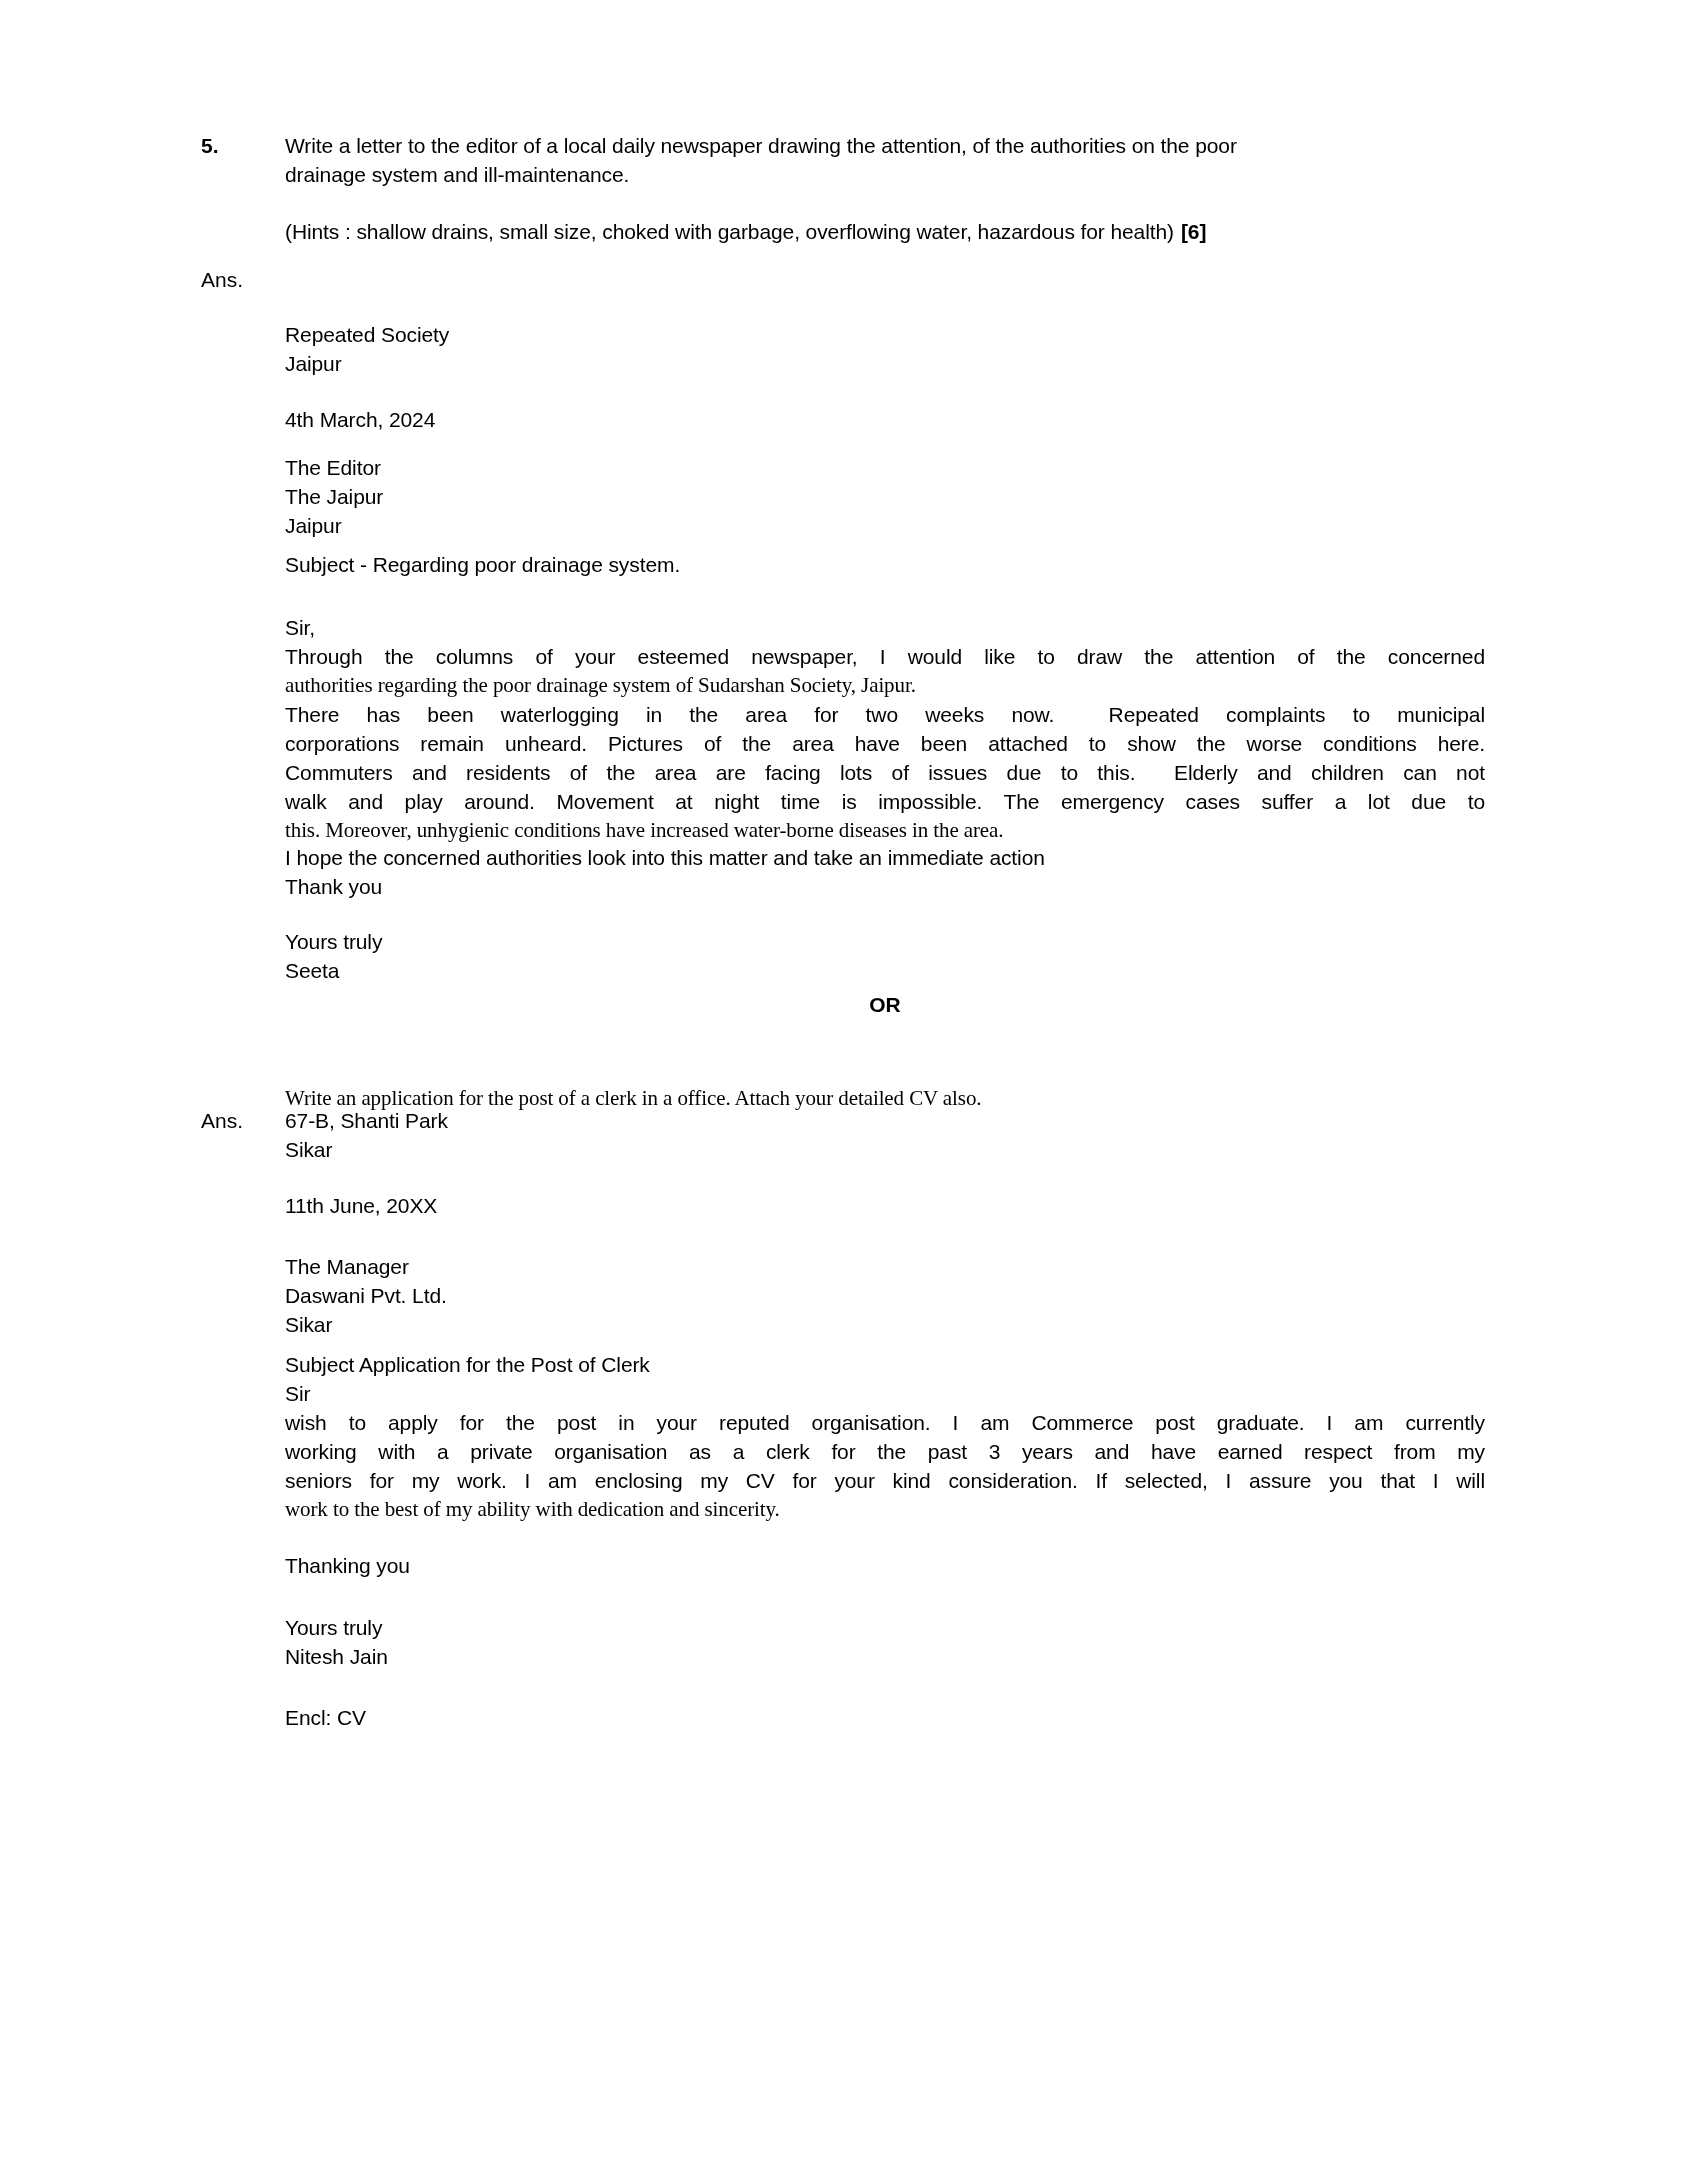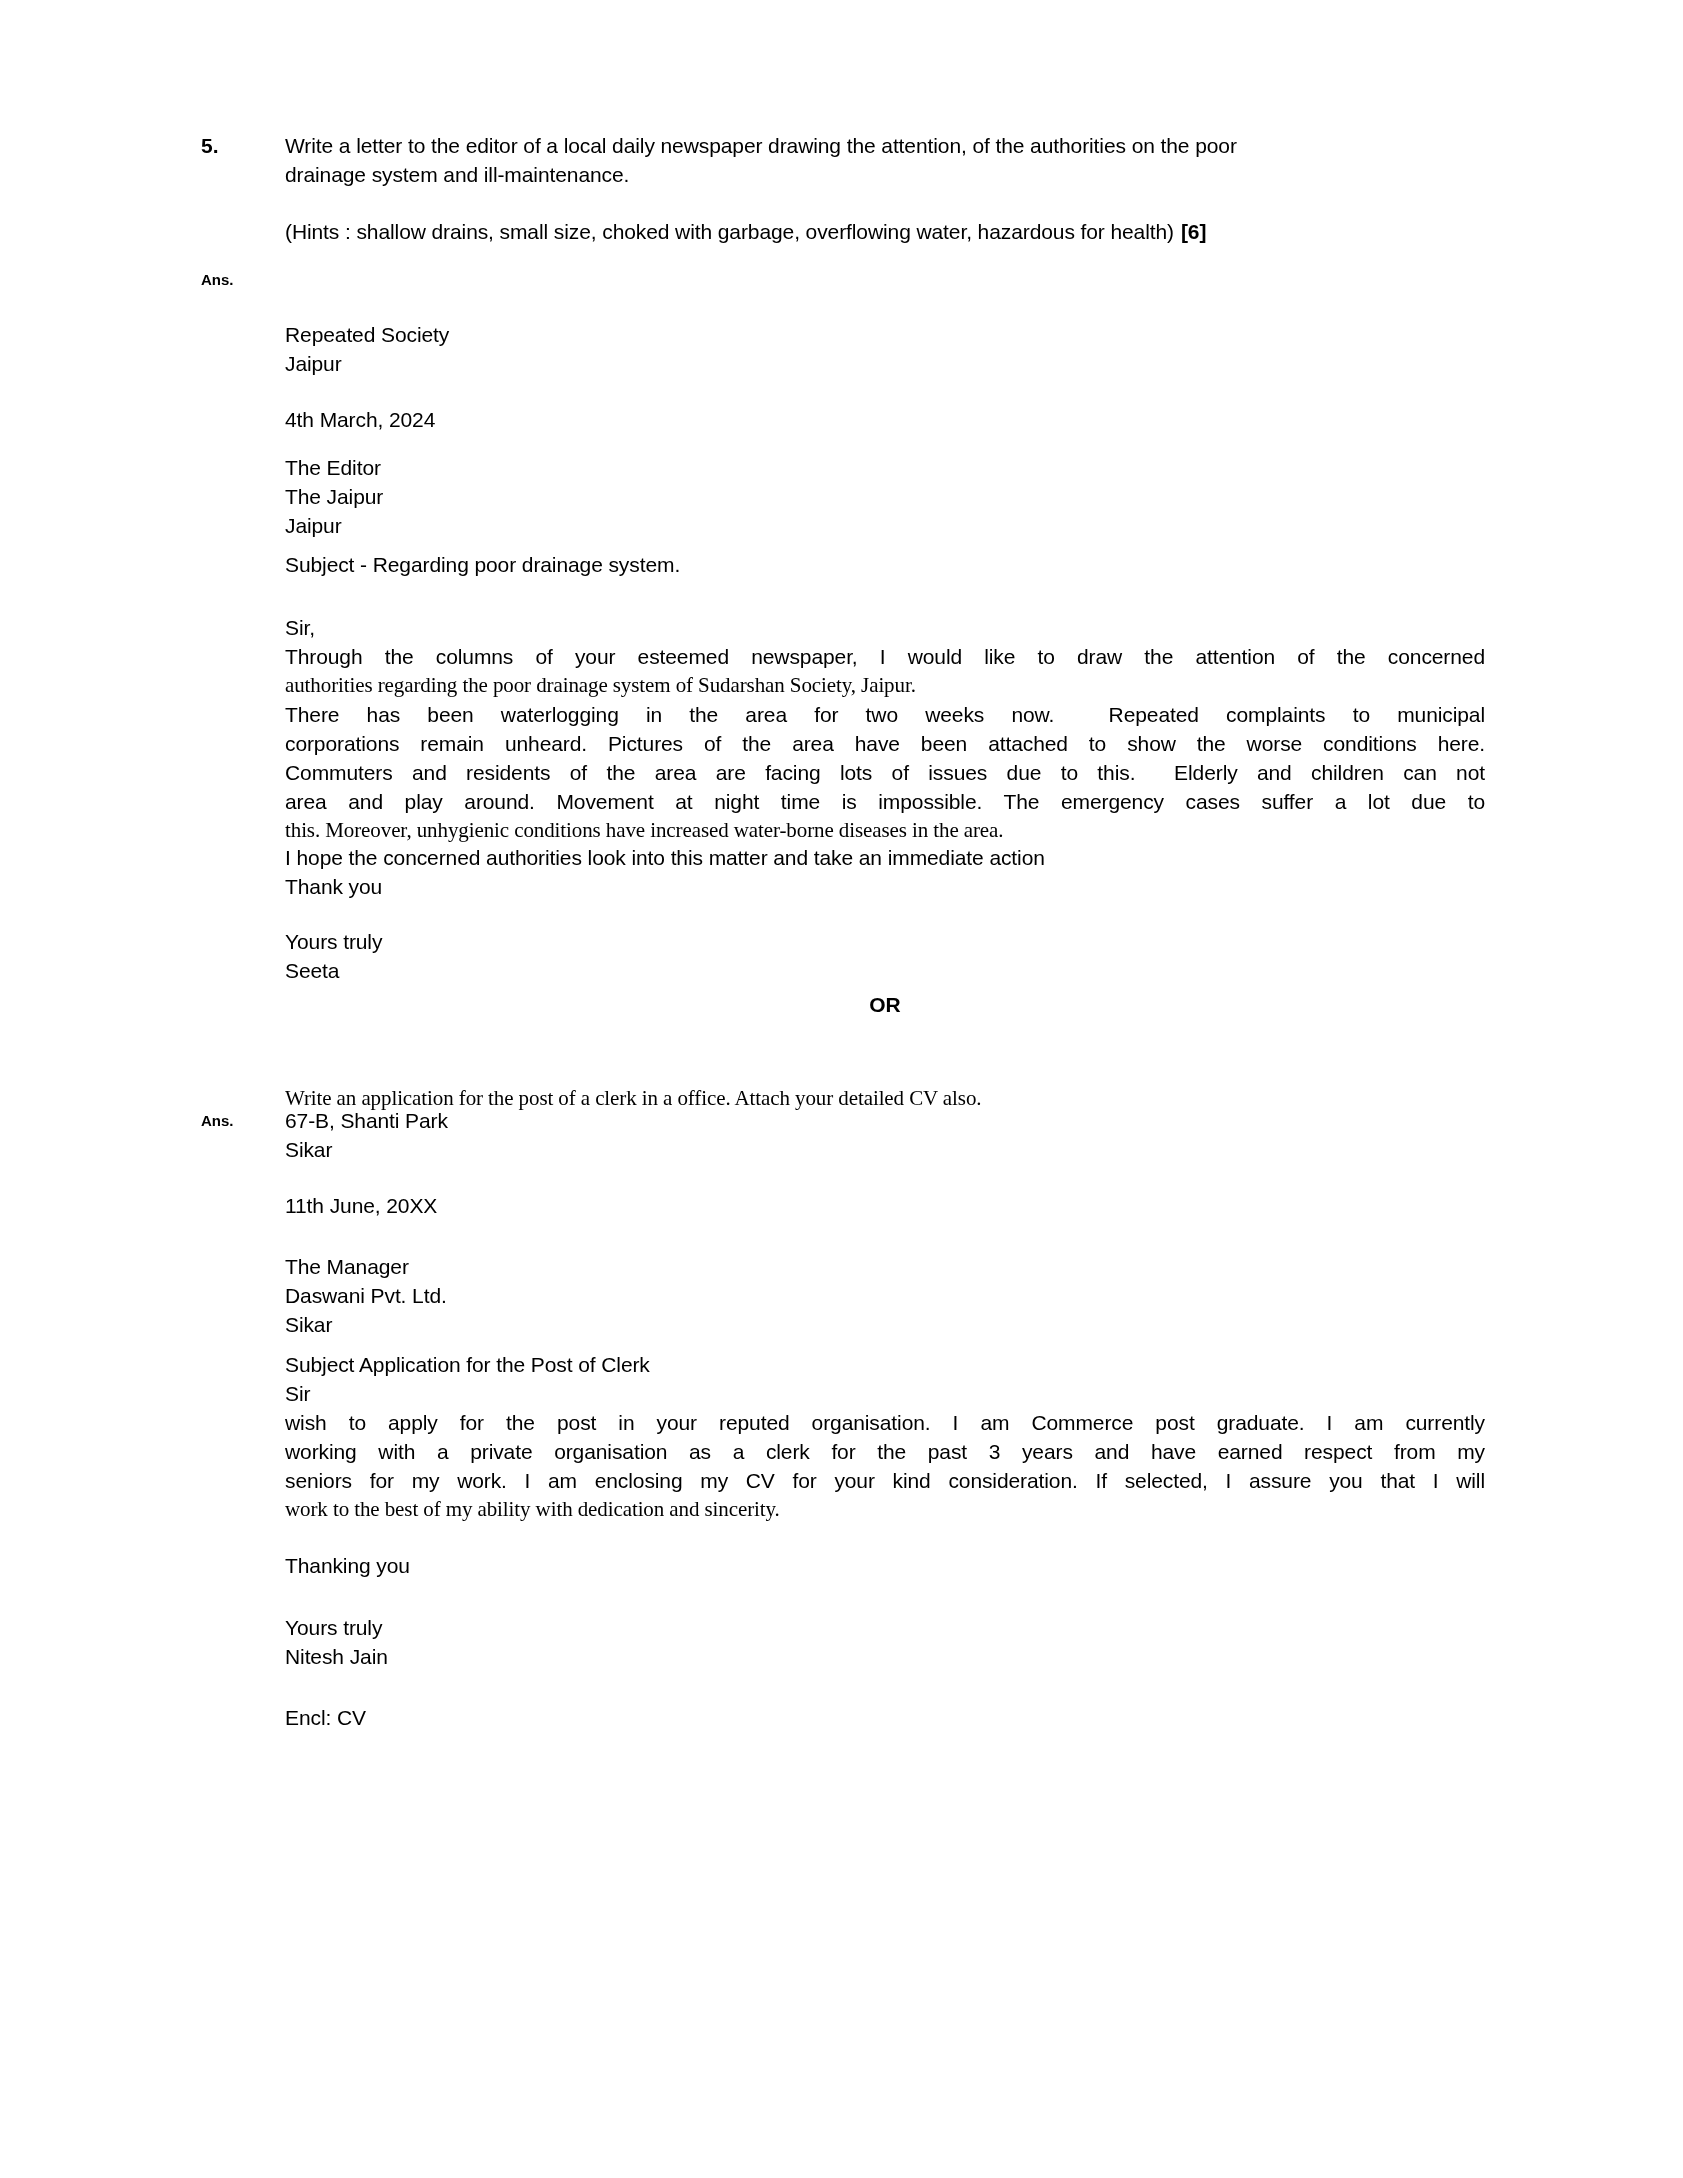--- a/index.html
+++ b/index.html
@@ -22,22 +22,22 @@
   .q-num {
     position: absolute;
     left: 201px;
     font-weight: bold;
     font-size: 21px;
     line-height: 29px;
   }
   .ans-label {
     position: absolute;
     left: 201px;
-    font-weight: bold;
-    font-size: 15px;
+    font-weight: normal;
+    font-size: 21px;
     line-height: 29px;
   }
 
   .body-col {
     position: absolute;
     left: 285px;
     width: 1200px;
     font-size: 21px;
     line-height: 29px;
     letter-spacing: -0.1px;
@@ -103,21 +103,21 @@
   <div class="body-col" style="top:550px;">Subject - Regarding poor drainage system.</div>
 
   <div class="body-col" style="top:613px;">Sir,</div>
 
   <div class="body-col scanpara" style="top:642px;">
     <span class="jline">Through the columns of your esteemed newspaper, I would like to draw the attention of the concerned</span>
     <span class="jline last">authorities regarding the poor drainage system of Sudarshan Society, Jaipur.</span>
     <span class="jline">There has been waterlogging in the area for two weeks now.  Repeated complaints to municipal</span>
     <span class="jline">corporations remain unheard. Pictures of the area have been attached to show the worse conditions here.</span>
     <span class="jline">Commuters and residents of the area are facing lots of issues due to this.  Elderly and children can not</span>
-    <span class="jline">area and play around. Movement at night time is impossible. The emergency cases suffer a lot due to</span>
+    <span class="jline">walk and play around. Movement at night time is impossible. The emergency cases suffer a lot due to</span>
     <span class="jline last">this. Moreover, unhygienic conditions have increased water-borne diseases in the area.</span>
   </div>
 
   <div class="body-col" style="top:843px;">
     <span class="line">I hope the concerned authorities look into this matter and take an immediate action</span>
     <span class="line">Thank you</span>
   </div>
 
   <div class="body-col" style="top:927px;">
     <span class="line">Yours truly</span>

